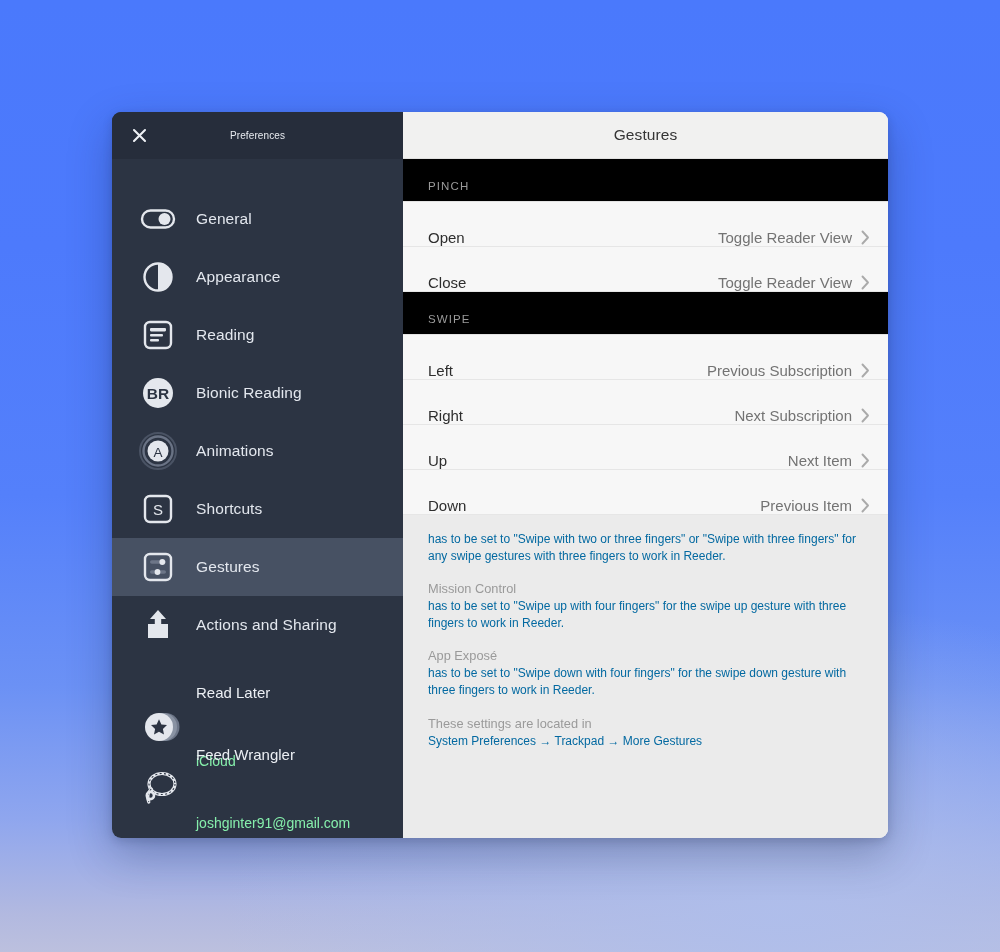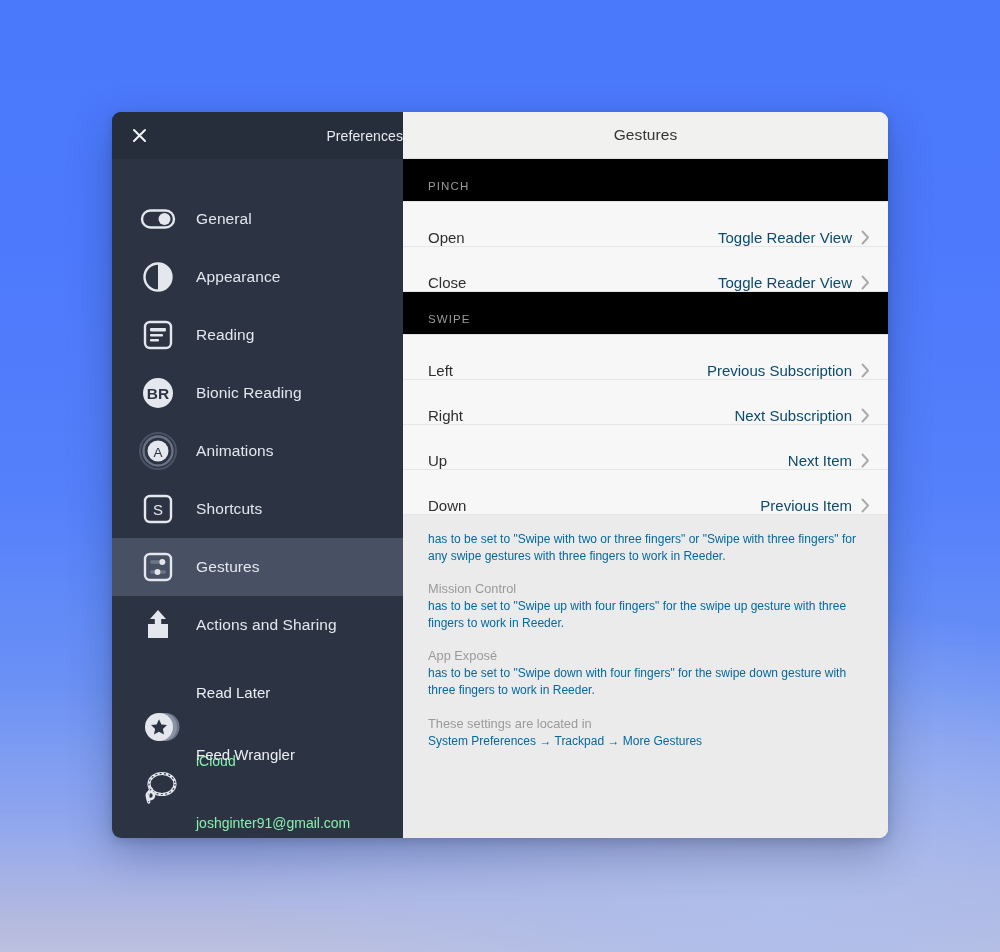--- a/index.html
+++ b/index.html
@@ -65,23 +65,23 @@
     height: 26px;
     display: flex;
     align-items: center;
     justify-content: center;
     cursor: pointer;
   }
   .close-btn svg { display: block; }
 
   .sidebar-title {
     width: 100%;
-    text-align: right;
+    text-align: center;
     color: #e8ebf0;
-    font-size: 14px;
+    font-size: 10px;
     letter-spacing: 0.1px;
   }
 
   .nav-area {
     flex: 1 1 auto;
     padding-top: 31px;
     display: flex;
     flex-direction: column;
     min-height: 0;
   }
@@ -193,21 +193,21 @@
     display: flex;
     align-items: flex-end;
     justify-content: space-between;
     padding: 0 18px 0 25px;
     background: #f7f7f7;
     border-bottom: 1px solid #e6e6e6;
     cursor: pointer;
   }
   .row-label { color: #2e2e2e; font-size: 15px; }
   .row-right { display: flex; align-items: center; gap: 9px; }
-  .row-value { color: #0c4a6e; font-size: 15px; }
+  .row-value { color: #737373; font-size: 15px; }
   .chevron { display: block; }
 
   .help {
     flex: 1 1 auto;
     background: #ebebeb;
     padding: 16px 25px 18px 25px;
     overflow: hidden;
   }
   .help-block { margin-bottom: 15px; }
   .help-block:last-child { margin-bottom: 0; }

